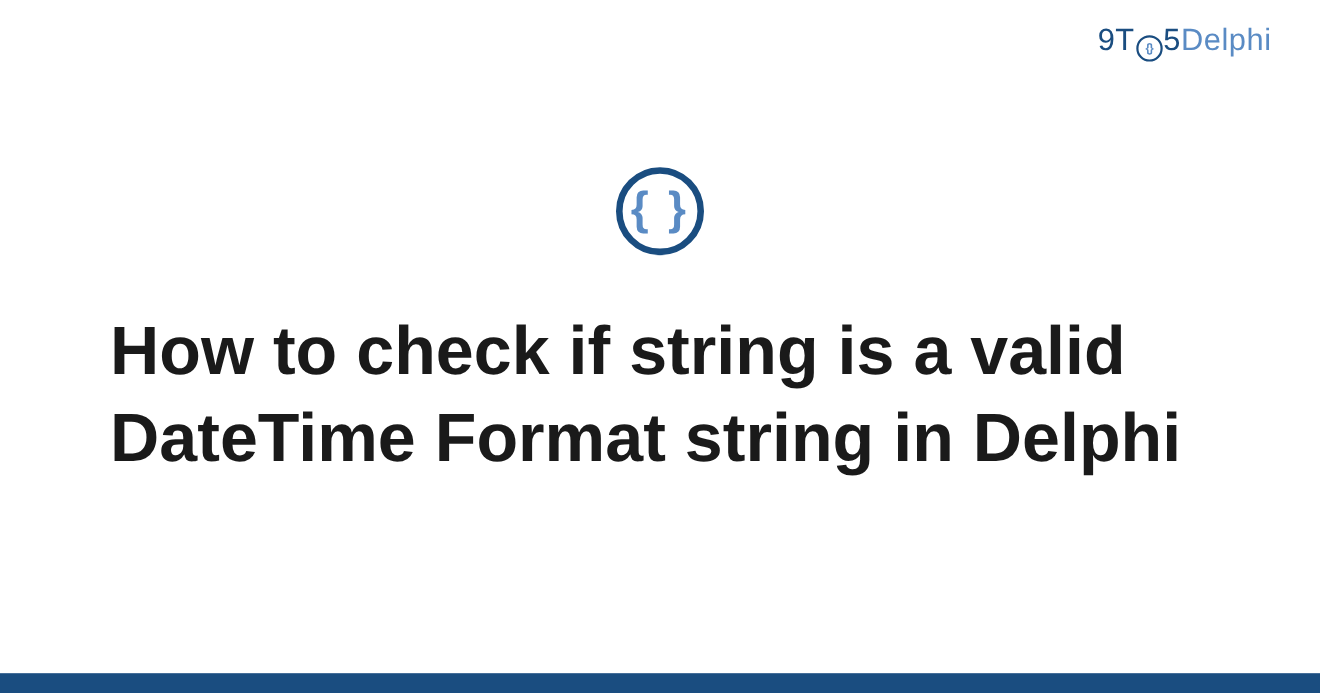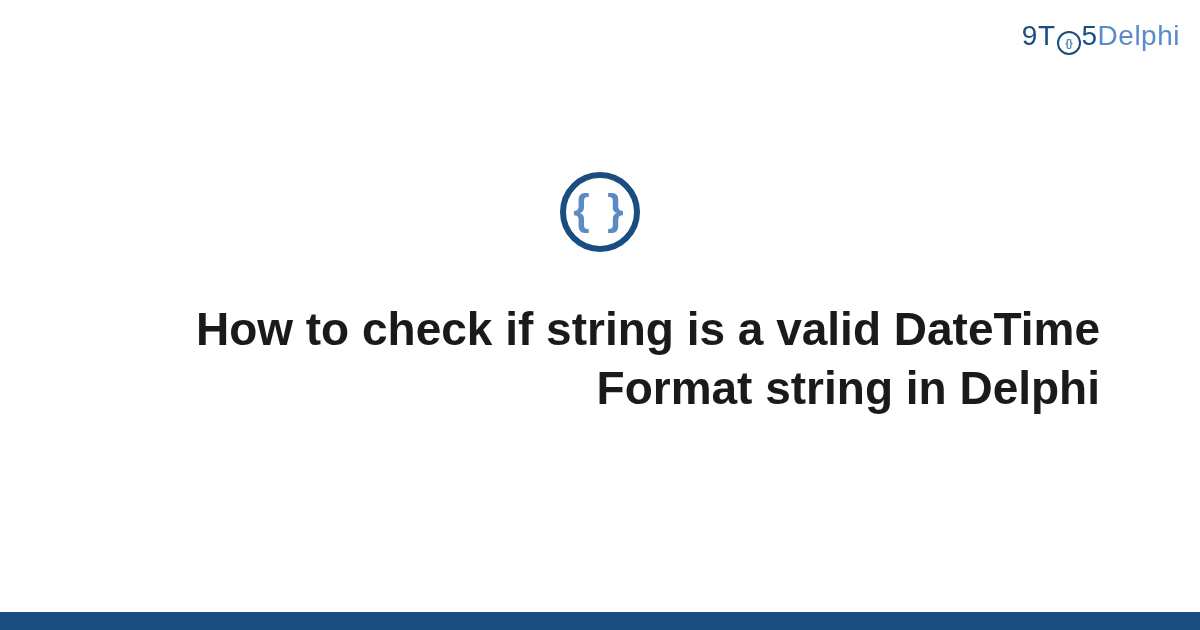--- a/index.html
+++ b/index.html
@@ -11,21 +11,21 @@
       width: 1200px;
       height: 630px;
       font-family: -apple-system, BlinkMacSystemFont, "Segoe UI", Helvetica, Arial, sans-serif;
       background: #ffffff;
       position: relative;
       overflow: hidden;
     }
     .header {
       position: absolute;
       top: 20px;
-      right: 20px;
+      right: 44px;
       display: flex;
       align-items: flex-start;
     }
     .site-logo {
       font-size: 28px;
       font-weight: 400;
       letter-spacing: 0.5px;
     }
     .logo-dark {
       color: #1a4d80;
@@ -80,24 +80,24 @@
       font-size: 42px;
       font-weight: 700;
       color: #5a8bc4;
       letter-spacing: 3px;
       font-family: "Segoe UI", Arial, sans-serif;
       line-height: 1;
       position: relative;
       top: -2px;
     }
     .question-title {
-      font-size: 46px;
+      font-size: 62px;
       font-weight: 700;
       color: #1a1a1a;
-      text-align: right;
+      text-align: left;
       line-height: 1.28;
       max-width: 1000px;
     }
     .bottom-bar {
       position: absolute;
       bottom: 0;
       left: 0;
       right: 0;
       height: 18px;
       background: #1a4d80;

